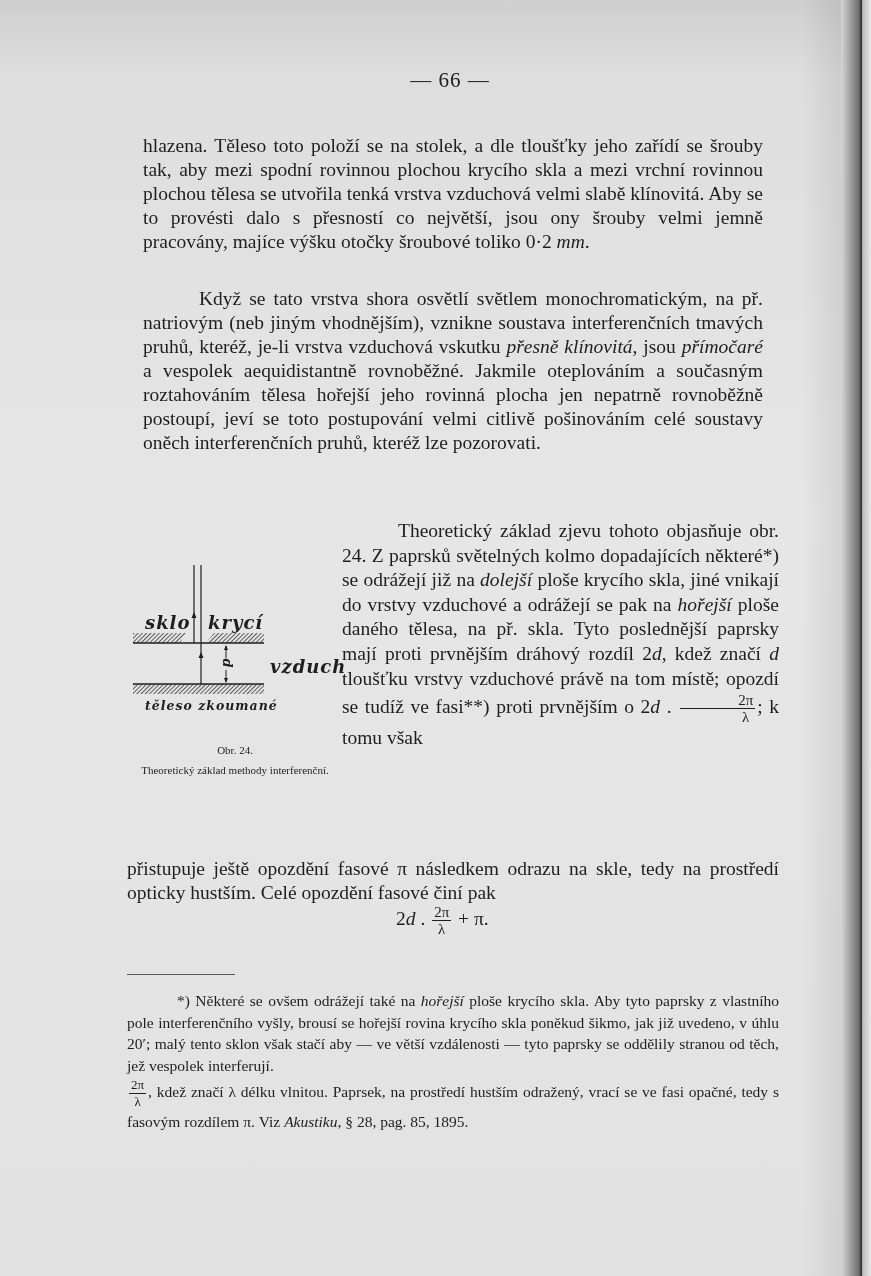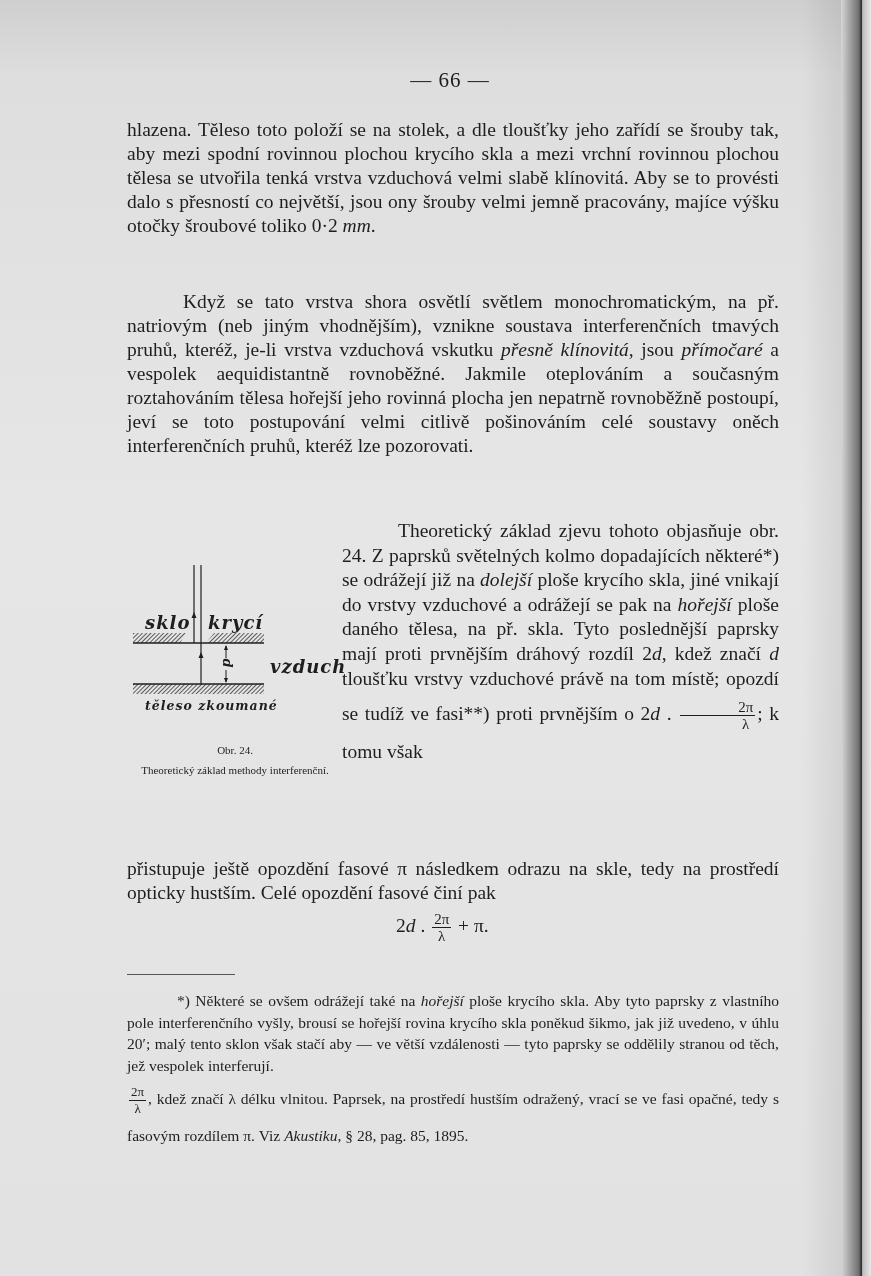--- a/index.html
+++ b/index.html
@@ -18,32 +18,32 @@
       background: linear-gradient(90deg, rgba(0,0,0,0) 0%, rgba(0,0,0,0.08) 100%);
     }
     .page-number {
       position: absolute; top: 68px; left: 0; width: 900px; text-align: center;
       font-size: 21px; letter-spacing: 1px;
     }
     .text {
       position: absolute; left: 127px; width: 652px;
       font-size: 19.5px; line-height: 24px; text-align: justify;
     }
-    .text p { margin: 0; }
+    .text p { margin: 16px; }
     .indent { text-indent: 56px; }
     .para1 { top: 118px; }
-    .para2 { top: 290px; }
+    .para2 { top: 271px; }
     .right-col {
       position: absolute; left: 342px; top: 519px; width: 437px;
       font-size: 19.5px; line-height: 24.6px; text-align: justify;
     }
     .right-col p { margin: 0; }
     .frac {
       display: inline-block; vertical-align: middle; text-align: center;
-      font-size: 15px; line-height: 16px; margin: 8px 2px;
+      font-size: 15px; line-height: 16px; margin: 1px 2px;
     }
     .frac .num { display: block; border-bottom: 1px solid #1e1e1e; padding: 0 2px; }
     .frac .den { display: block; }
     .after-fig { position: absolute; left: 127px; top: 837px; width: 652px;
       font-size: 19.5px; line-height: 24px; text-align: justify; }
     .formula {
       position: absolute; left: 396px; top: 903px; font-size: 19.5px;
     }
     .rule {
       position: absolute; left: 127px; top: 974px; width: 108px; height: 1px; background: #555;

